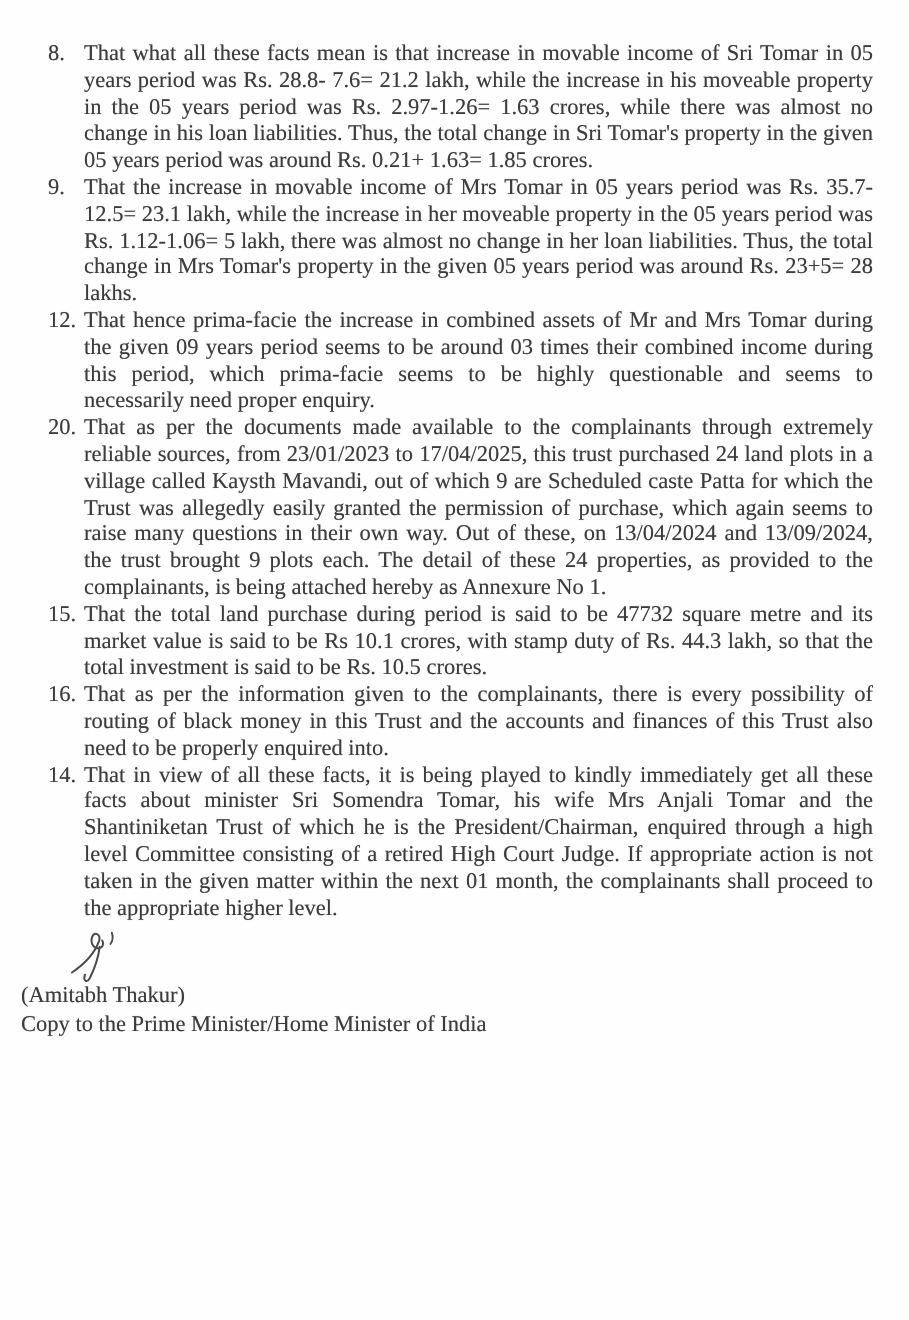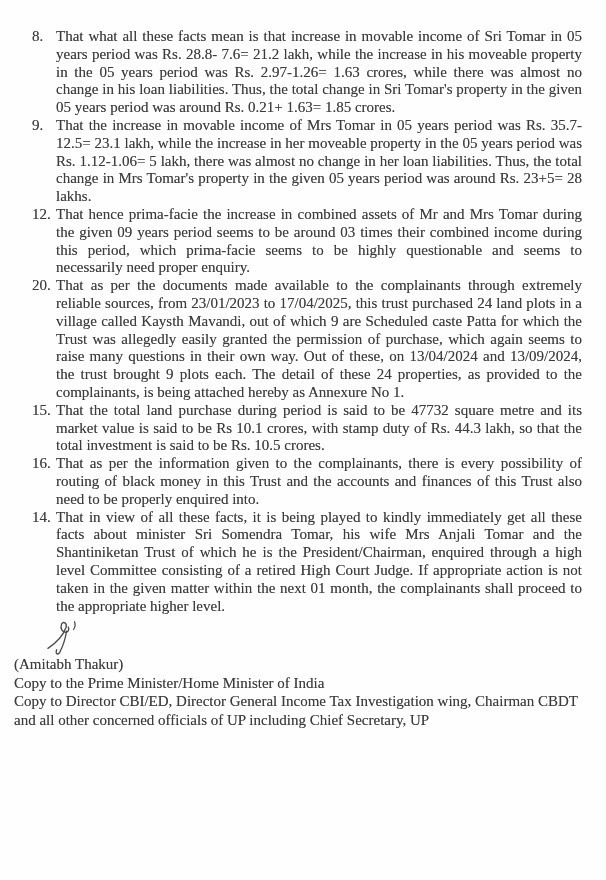--- a/index.html
+++ b/index.html
@@ -97,17 +97,16 @@
     </div>
 
     <div class="sig-block">
       <svg class="sig-mark" viewBox="0 0 44 40" fill="none" xmlns="http://www.w3.org/2000/svg">
         <path d="M3 33 C 9 29, 18 22, 22 11 C 23.5 6.5, 19 3.5, 17.2 8 C 15.6 12.5, 18.5 16.5, 22 16 C 24.8 15.6, 25.5 12.5, 24.3 10.5" stroke="#4a4a4a" stroke-width="1.4" stroke-linecap="round"></path>
         <path d="M22.5 15 C 21.5 23, 19 30, 15.5 37 C 13.8 40.2, 10.5 39.5, 12.2 34.5" stroke="#4a4a4a" stroke-width="1.4" stroke-linecap="round"></path>
         <path d="M31 5 C 32 8, 31.5 11, 30 13" stroke="#4a4a4a" stroke-width="1.3" stroke-linecap="round"></path>
       </svg>
       <div class="footer-line">(Amitabh Thakur)</div>
       <div class="footer-line">Copy to the Prime Minister/Home Minister of India</div>
-      <div class="footer-line">Copy to Director CBI/ED, Director General Income Tax Investigation wing, Chairman CBDT and all other concerned officials of UP including Chief Secretary, UP</div>
     </div>
 
   </div>
 </div>
 
 </body></html>

